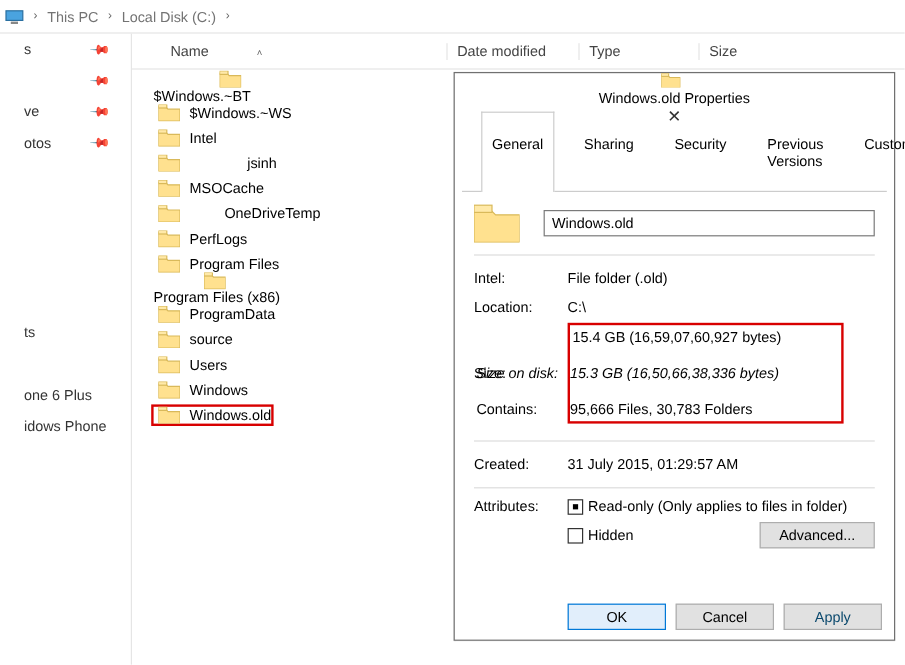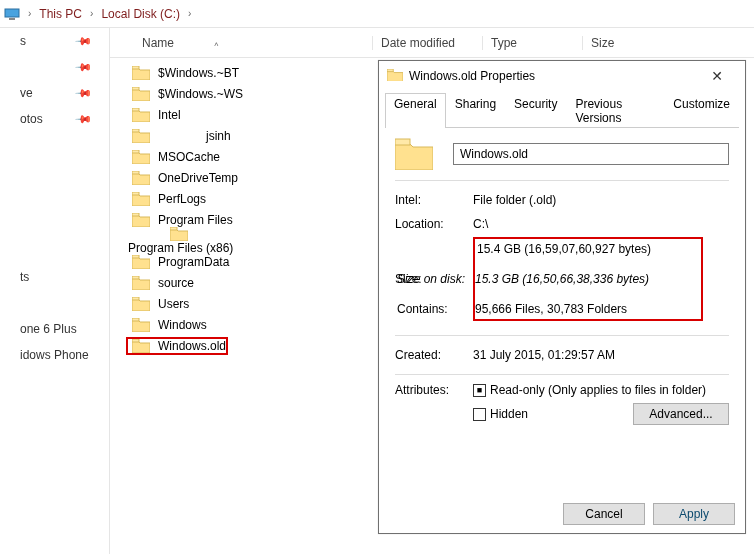--- a/index.html
+++ b/index.html
@@ -1,45 +1,45 @@
 <!DOCTYPE html>
 <html><head>
 <meta charset="utf-8">
 <style>
   * { box-sizing: border-box; font-family: "Segoe UI", Tahoma, sans-serif; font-size: 12px; }
   body { margin: 0; width: 754px; height: 554px; overflow: hidden; background: #fff; position: relative; color: #000; }
   .breadcrumb { height: 28px; border-bottom: 1px solid #e5e5e5; display: flex; align-items: center; padding: 0 2px; gap: 2px; }
   .bc-icon { width: 16px; height: 16px; display: flex; align-items: center; justify-content: center; margin: 0 2px;}
   .bc-chev { color: #666; font-size: 10px; padding: 0 4px; }
-  .bc-item { padding: 2px 2px; color: #7f1d1d; }
+  .bc-item { padding: 2px 2px; color: #737373; }
   .main { display: flex; height: 526px; }
   .sidebar { width: 110px; border-right: 1px solid #e5e5e5; overflow: hidden; }
   .side-item { display: flex; align-items: center; height: 26px; padding-left: 20px; color: #333; position:relative; }
   .pin { position:absolute; right:18px; color:#888; transform: rotate(45deg); font-size:11px; }
   .content { flex: 1; display: flex; flex-direction: column; }
   .headers { display: flex; height: 30px; border-bottom: 1px solid #e5e5e5; align-items: center; color: #444; }
   .hcol { padding: 0 8px; position: relative; }
   .hcol.name { width: 260px; padding-left: 32px; }
   .hcol.date { width: 110px; margin-left: 2px;}
   .hcol.type { width: 100px; }
   .hcol.size { width: 80px; }
   .sort-caret { font-size: 8px; margin-left: 40px; color:#666;}
   .files { padding-top: 4px; }
   .file-row { display: flex; align-items: center; height: 21px; padding-left: 18px; }
   .folder-icon { width: 18px; height: 14px; margin-right: 8px; margin-left:4px; }
   .folder-icon svg { width: 18px; height: 14px; display:block; }
   .selected-box { border: 2px solid #d80000; padding: 0; margin-left:-2px; margin-right:40px;}
   
   .dialog { position: absolute; left: 378px; top: 60px; width: 368px; height: 474px; background: #fff; border: 1px solid #707070; box-shadow: 0 0 1px rgba(0,0,0,0.2); }
-  .dlg-title { height: 30px; display: flex; align-items: center; padding: 0 8px; }
+  .dlg-title { height: 30px; display: flex; align-items: center; padding: 0 8px; flex-direction: column; }
   .dlg-title .ficon { width:16px; height:14px; margin-right:6px;}
   .dlg-title-text { flex: 1; }
   .dlg-close { width: 40px; text-align: center; font-size: 14px; font-family: Arial; color:#333;}
   .tabs { display: flex; margin: 2px 6px 0 6px; border-bottom: 1px solid #ccc; }
-  .tab { padding: 3px 8px; border: 1px solid transparent; border-bottom: none; margin-bottom: -1px; color:#000;}
+  .tab { padding: 19px 8px; border: 1px solid transparent; border-bottom: none; margin-bottom: -1px; color:#000;margin-left:16px;}
   .tab.active { border-color: #ccc; background: #fff; }
   .dlg-body { padding: 10px 16px 4px 16px; }
   .hdr-row { display:flex; align-items:center; margin-bottom:10px;}
   .hdr-row .big-folder { width:38px; height:32px; margin-right:20px;}
   .name-input { flex:1; border:1px solid #7a7a7a; height:22px; padding:0 6px; }
   .hr { border: none; border-top: 1px solid #ddd; margin: 8px 0; }
   .prop-row { display: flex; align-items: center; min-height: 22px; margin: 2px 0;}
   .prop-label { width: 78px; }
   .red-box { border: 2px solid #d80000; padding: 0px 2px; }
   .attr-check { display:flex; align-items:center; gap:4px; }
@@ -110,21 +110,21 @@
 
   <div class="content">
     <div class="headers">
       <div class="hcol name"><span>Name</span><span class="sort-caret">˄</span></div>
       <div class="hcol date right-col">Date modified</div>
       <div class="hcol type right-col">Type</div>
       <div class="hcol size right-col">Size</div>
     </div>
     <div class="files" id="file-list">
         <div class="file-row">
-          <div style="display: flex; align-items: flex-end;">
+          <div style="display: flex; align-items: flex-end; flex-direction: column;">
             <span class="folder-icon">
               <svg viewBox="0 0 18 14">
                 <path d="M0 2 L6 2 L8 4 L18 4 L18 14 L0 14 Z" fill="#ffe18f" stroke="#d9b95a"></path>
                 <rect x="0" y="0" width="7" height="3" fill="#ffe9a8" stroke="#d9b95a"></rect>
               </svg>
             </span>
             <span>$Windows.~BT</span>
           </div>
         </div>
         <div class="file-row">
@@ -165,21 +165,21 @@
             <span class="folder-icon">
               <svg viewBox="0 0 18 14">
                 <path d="M0 2 L6 2 L8 4 L18 4 L18 14 L0 14 Z" fill="#ffe18f" stroke="#d9b95a"></path>
                 <rect x="0" y="0" width="7" height="3" fill="#ffe9a8" stroke="#d9b95a"></rect>
               </svg>
             </span>
             <span>MSOCache</span>
           </div>
         </div>
         <div class="file-row">
-          <div style="display: flex; align-items: center;">
+          <div style="display: flex; align-items: center; gap: 29px;">
             <span class="folder-icon">
               <svg viewBox="0 0 18 14">
                 <path d="M0 2 L6 2 L8 4 L18 4 L18 14 L0 14 Z" fill="#ffe18f" stroke="#d9b95a"></path>
                 <rect x="0" y="0" width="7" height="3" fill="#ffe9a8" stroke="#d9b95a"></rect>
               </svg>
             </span>
             <span>OneDriveTemp</span>
           </div>
         </div>
         <div class="file-row">
@@ -342,16 +342,17 @@
           <div class="attr-check">
               <span class="chk"></span>
               <span>Hidden</span>
             </div>
           <button class="adv-btn" style="margin-left:auto;">Advanced...</button>
         </div>
       </div>
     </div>
   </div>
   <div class="buttons">
+    <button class="btn default">OK</button>
     <button class="btn">Cancel</button>
     <button class="btn disabled">Apply</button>
   </div>
 </div>
 
 </body></html>

